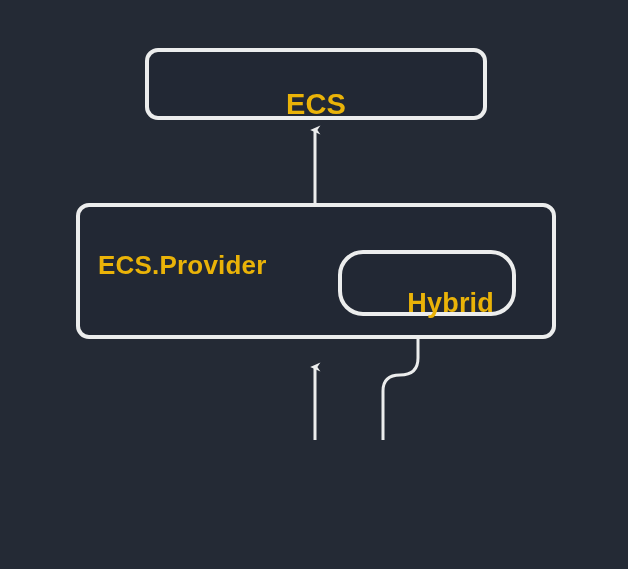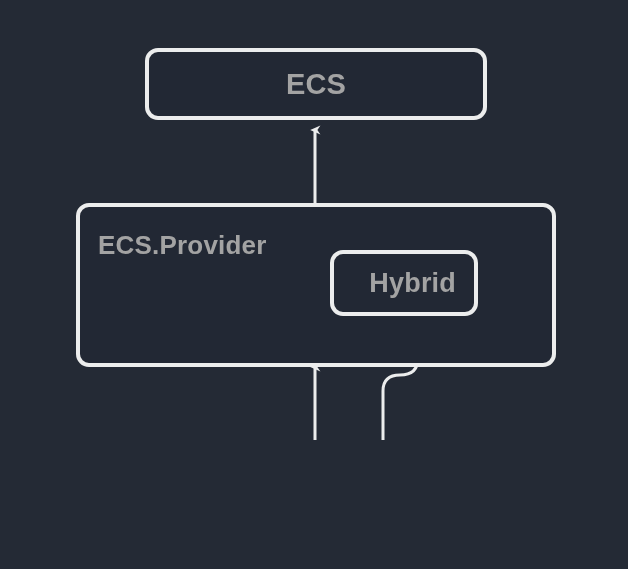--- a/index.html
+++ b/index.html
@@ -38,24 +38,25 @@
     position: absolute;
     box-sizing: border-box;
     background: #222834;
     border: 4px solid #eceded;
     border-radius: 13px;
     z-index: 2;
   }
 
   .node-label {
     position: absolute;
-    color: #a3a3a3;
+    color: #eab308;
     font-weight: bold;
     white-space: nowrap;
     letter-spacing: 0.2px;
+    margin-top: 20px;
   }
 
   
   .label-center {
     left: 0;
     right: 0;
     top: 50%;
     transform: translateY(-50%);
     text-align: center;
   }
@@ -67,36 +68,37 @@
     width: 342px;
     height: 72px;
   }
   #node-ecs .node-label { font-size: 29px; }
 
   
   #node-ecs-provider {
     left: 76px;
     top: 203px;
     width: 480px;
-    height: 164px;
+    height: 136px;
   }
   #label-ecs-provider {
     left: 18px;
     top: 23px;
     font-size: 26px;
     text-align: left;
   }
 
   
   #node-hybrid {
-    left: 330px;
+    left: 338px;
     top: 250px;
-    width: 148px;
+    width: 178px;
     height: 66px;
     z-index: 3;
+    border-radius: 25px;
   }
   #node-hybrid .node-label {
     font-size: 27px;
     left: auto;
     right: 18px;
     text-align: right;
   }
 
   
   #node-monobehaviour {

